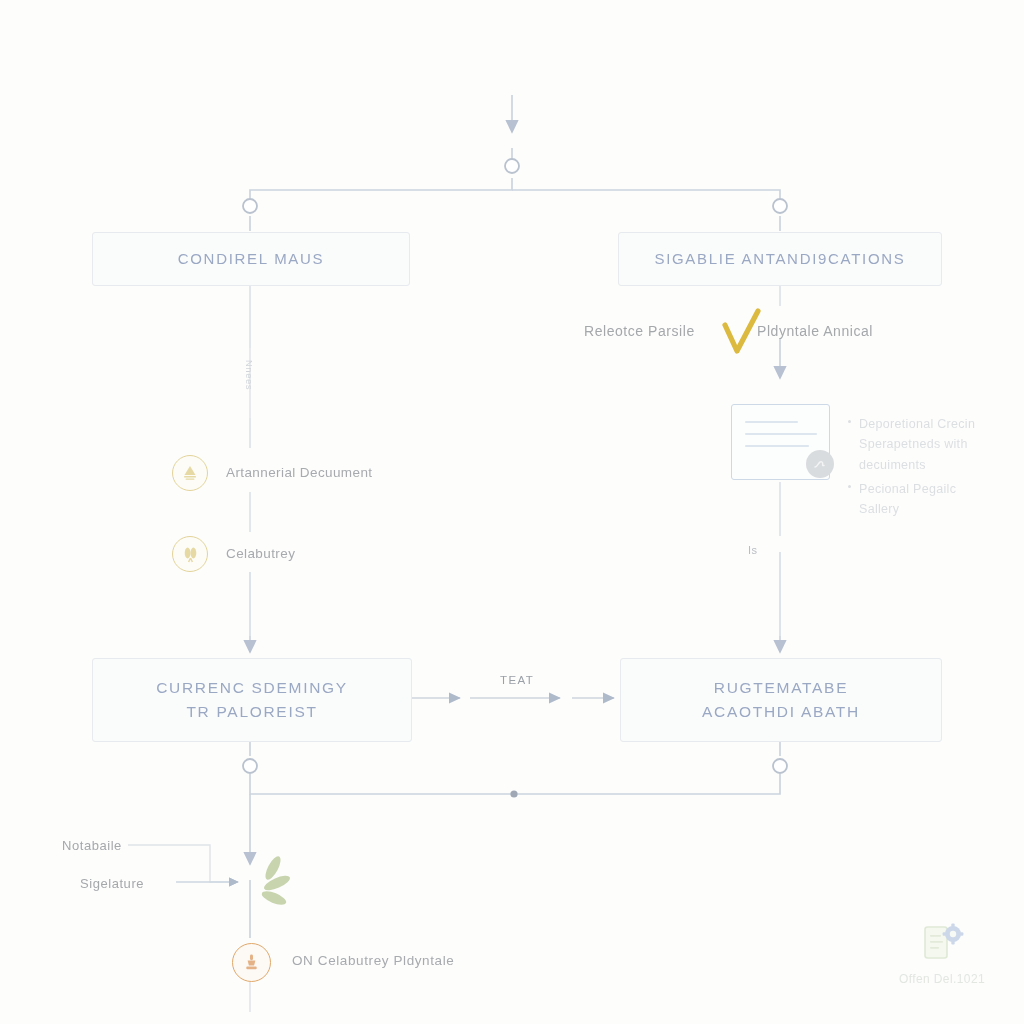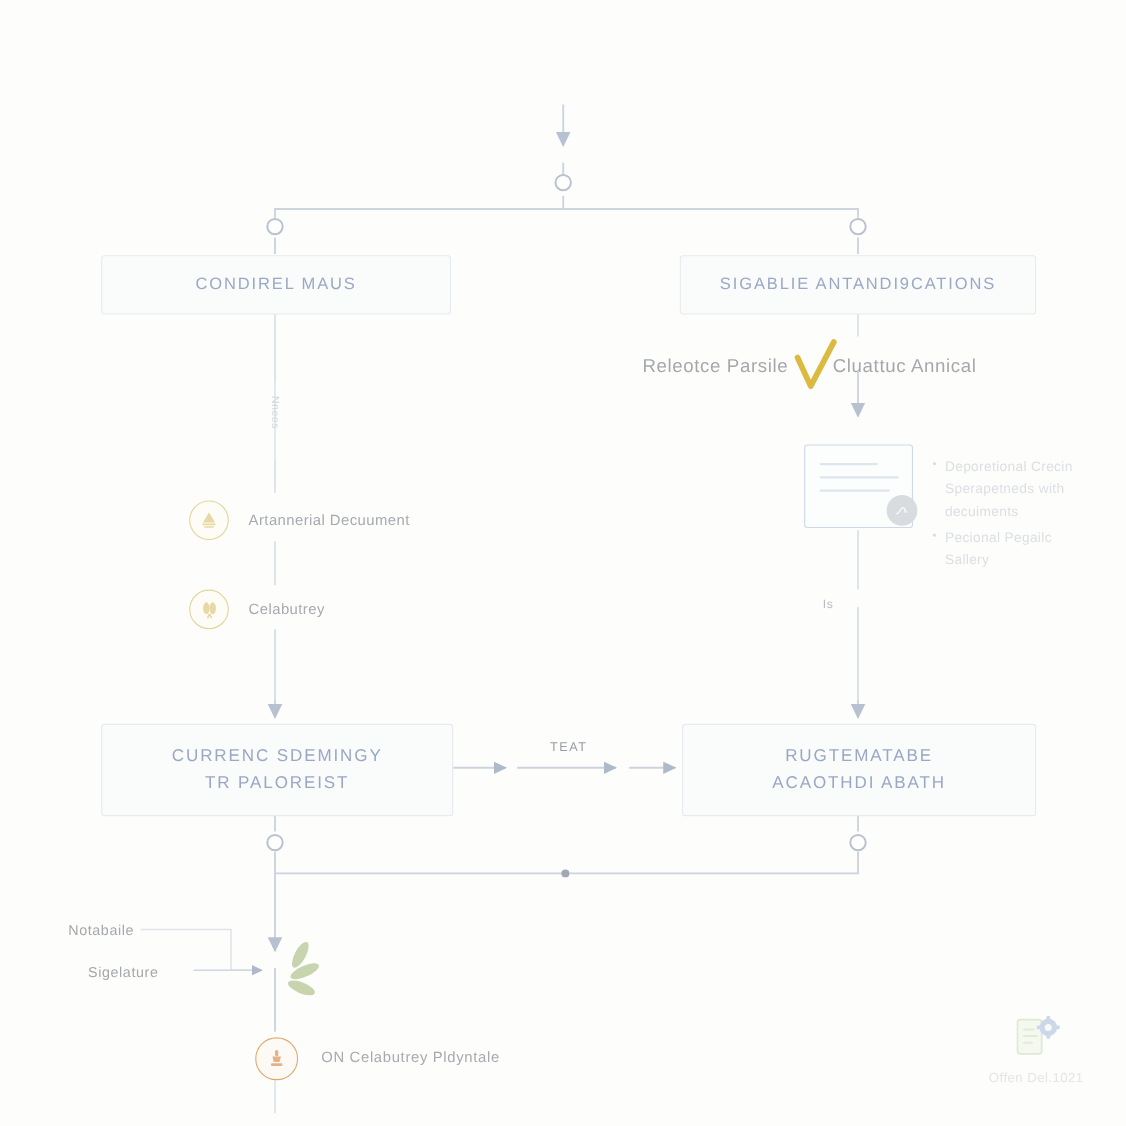--- a/index.html
+++ b/index.html
@@ -29,21 +29,21 @@
   #box-root{left:336px;top:42px;width:352px;height:52px;font-size:16.5px;color:#9fabc2;}
   #box-left{left:92px;top:232px;width:316px;height:52px;font-size:15px;}
   #box-right{left:618px;top:232px;width:322px;height:52px;font-size:15px;}
   #box-lower-left{left:92px;top:658px;width:318px;height:82px;font-size:15.5px;}
   #box-lower-right{left:620px;top:658px;width:320px;height:82px;font-size:15.5px;}
 
   
   .cap{
     position:absolute;
     color:#a5a8ab;
-    font-size:17px;
+    font-size:14px;
     letter-spacing:.55px;
     white-space:nowrap;
   }
   #cap-reject{left:584px;top:323px;}
   #cap-accept{left:757px;top:323px;}
   #cap-teat{left:500px;top:674px;color:#9ba0a8;font-size:11.5px;letter-spacing:1.4px;}
   #cap-is{left:748px;top:544px;font-size:11px;color:#b9bdc2;}
   #cap-notabaile{left:62px;top:838px;font-size:13px;}
   #cap-sigelature{left:80px;top:876px;font-size:13px;}
 
@@ -193,21 +193,21 @@
   </div>
 
   <div class="box" id="box-lower-right">
     <div>
       <span>RUGTEMATABE</span>
       <span>ACAOTHDI ABATH</span>
     </div>
   </div>
 
   <div class="cap" id="cap-reject">Releotce Parsile</div>
-  <div class="cap" id="cap-accept">Cluattuc Annical</div>
+  <div class="cap" id="cap-accept">Pldyntale Annical</div>
   <div class="cap" id="cap-teat">TEAT</div>
   <div class="cap" id="cap-is">Is</div>
   <div class="cap" id="cap-notabaile">Notabaile</div>
   <div class="cap" id="cap-sigelature">Sigelature</div>
   <div class="cap" id="cap-vertical">Nnees</div>
 
   <svg id="checkmark" viewBox="0 0 40 48" xmlns="http://www.w3.org/2000/svg">
     <path d="M3 17 L15 43 L36 3" fill="none" stroke="#dcb93f" stroke-width="5.2" stroke-linecap="round" stroke-linejoin="round"></path>
   </svg>
 

